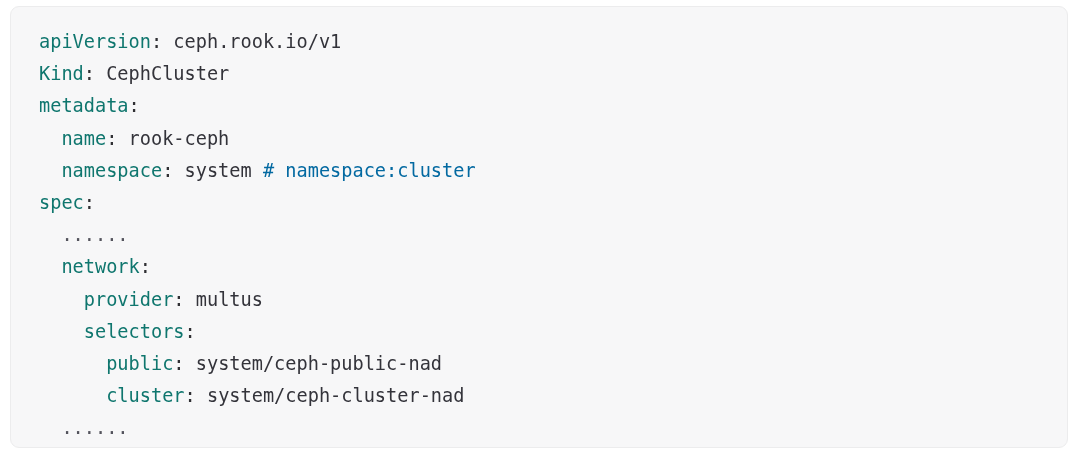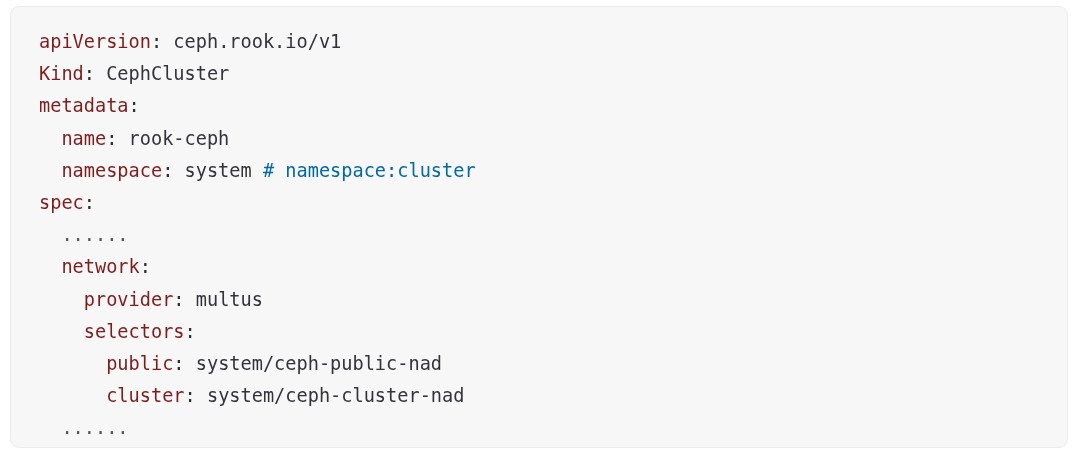--- a/index.html
+++ b/index.html
@@ -36,21 +36,21 @@
     font-size: 18.6px;
     line-height: 32.2px;
     white-space: pre;
     letter-spacing: 0px;
   }
   .ln {
     display: block;
     height: 32.2px;
     white-space: pre;
   }
-  .k   { color: #7f1d1d; }
+  .k   { color: #0f766e; }
   .p   { color: #2f2f33; }
   .v   { color: #33333a; margin-top: 22px; }
   .cm  { color: #0369a1; }
   .dots{ color: #53535c; }
 </style>
 </head>
 <body>
 
 <div id="code-panel">
   <pre id="code-block"><span class="ln"><span class="p"></span><span class="k">apiVersion</span><span class="p">:</span><span class="v"> ceph.rook.io/v1</span><span class="cm"></span></span><span class="ln"><span class="p"></span><span class="k">Kind</span><span class="p">:</span><span class="v"> CephCluster</span><span class="cm"></span></span><span class="ln"><span class="p"></span><span class="k">metadata</span><span class="p">:</span><span class="v"></span><span class="cm"></span></span><span class="ln"><span class="p">  </span><span class="k">name</span><span class="p">:</span><span class="v"> rook-ceph</span><span class="cm"></span></span><span class="ln"><span class="p">  </span><span class="k">namespace</span><span class="p">:</span><span class="v"> system </span><span class="cm"># namespace:cluster</span></span><span class="ln"><span class="p"></span><span class="k">spec</span><span class="p">:</span><span class="v"></span><span class="cm"></span></span><span class="ln"><span class="p">  </span><span class="dots">......</span></span><span class="ln"><span class="p">  </span><span class="k">network</span><span class="p">:</span><span class="v"></span><span class="cm"></span></span><span class="ln"><span class="p">    </span><span class="k">provider</span><span class="p">:</span><span class="v"> multus</span><span class="cm"></span></span><span class="ln"><span class="p">    </span><span class="k">selectors</span><span class="p">:</span><span class="v"></span><span class="cm"></span></span><span class="ln"><span class="p">      </span><span class="k">public</span><span class="p">:</span><span class="v"> system/ceph-public-nad</span><span class="cm"></span></span><span class="ln"><span class="p">      </span><span class="k">cluster</span><span class="p">:</span><span class="v"> system/ceph-cluster-nad</span><span class="cm"></span></span><span class="ln"><span class="p">  </span><span class="dots">......</span></span></pre>

